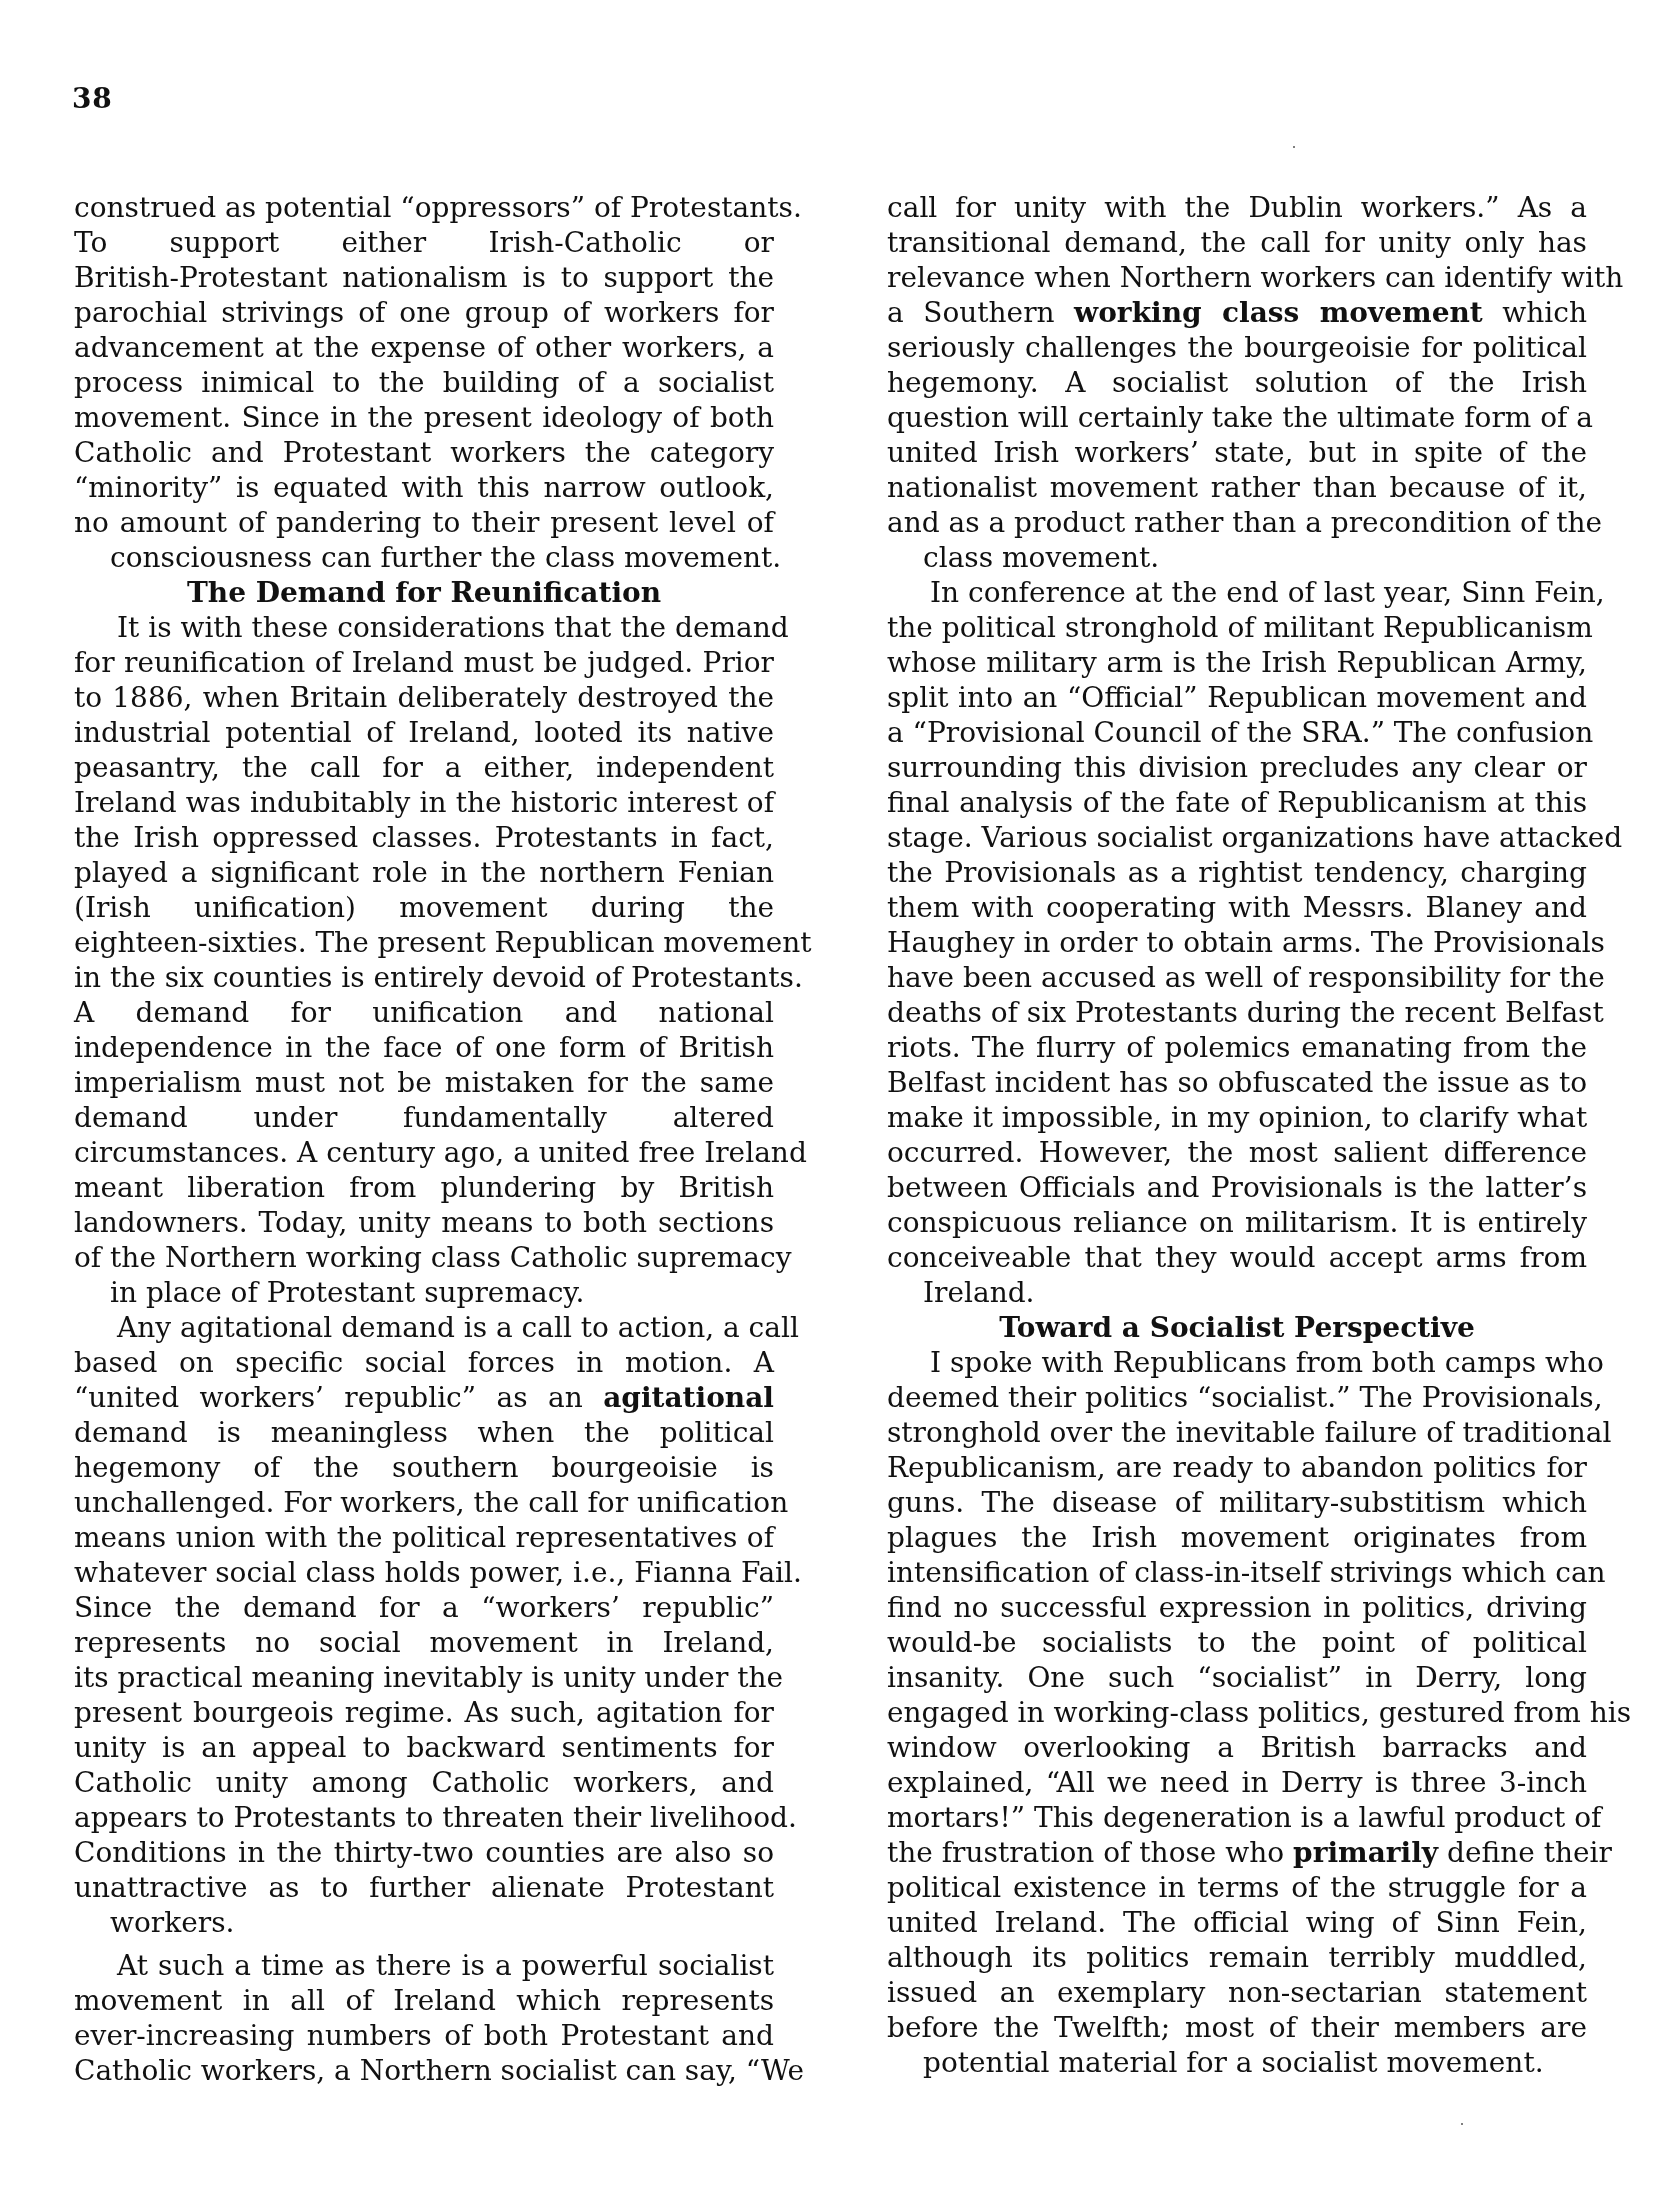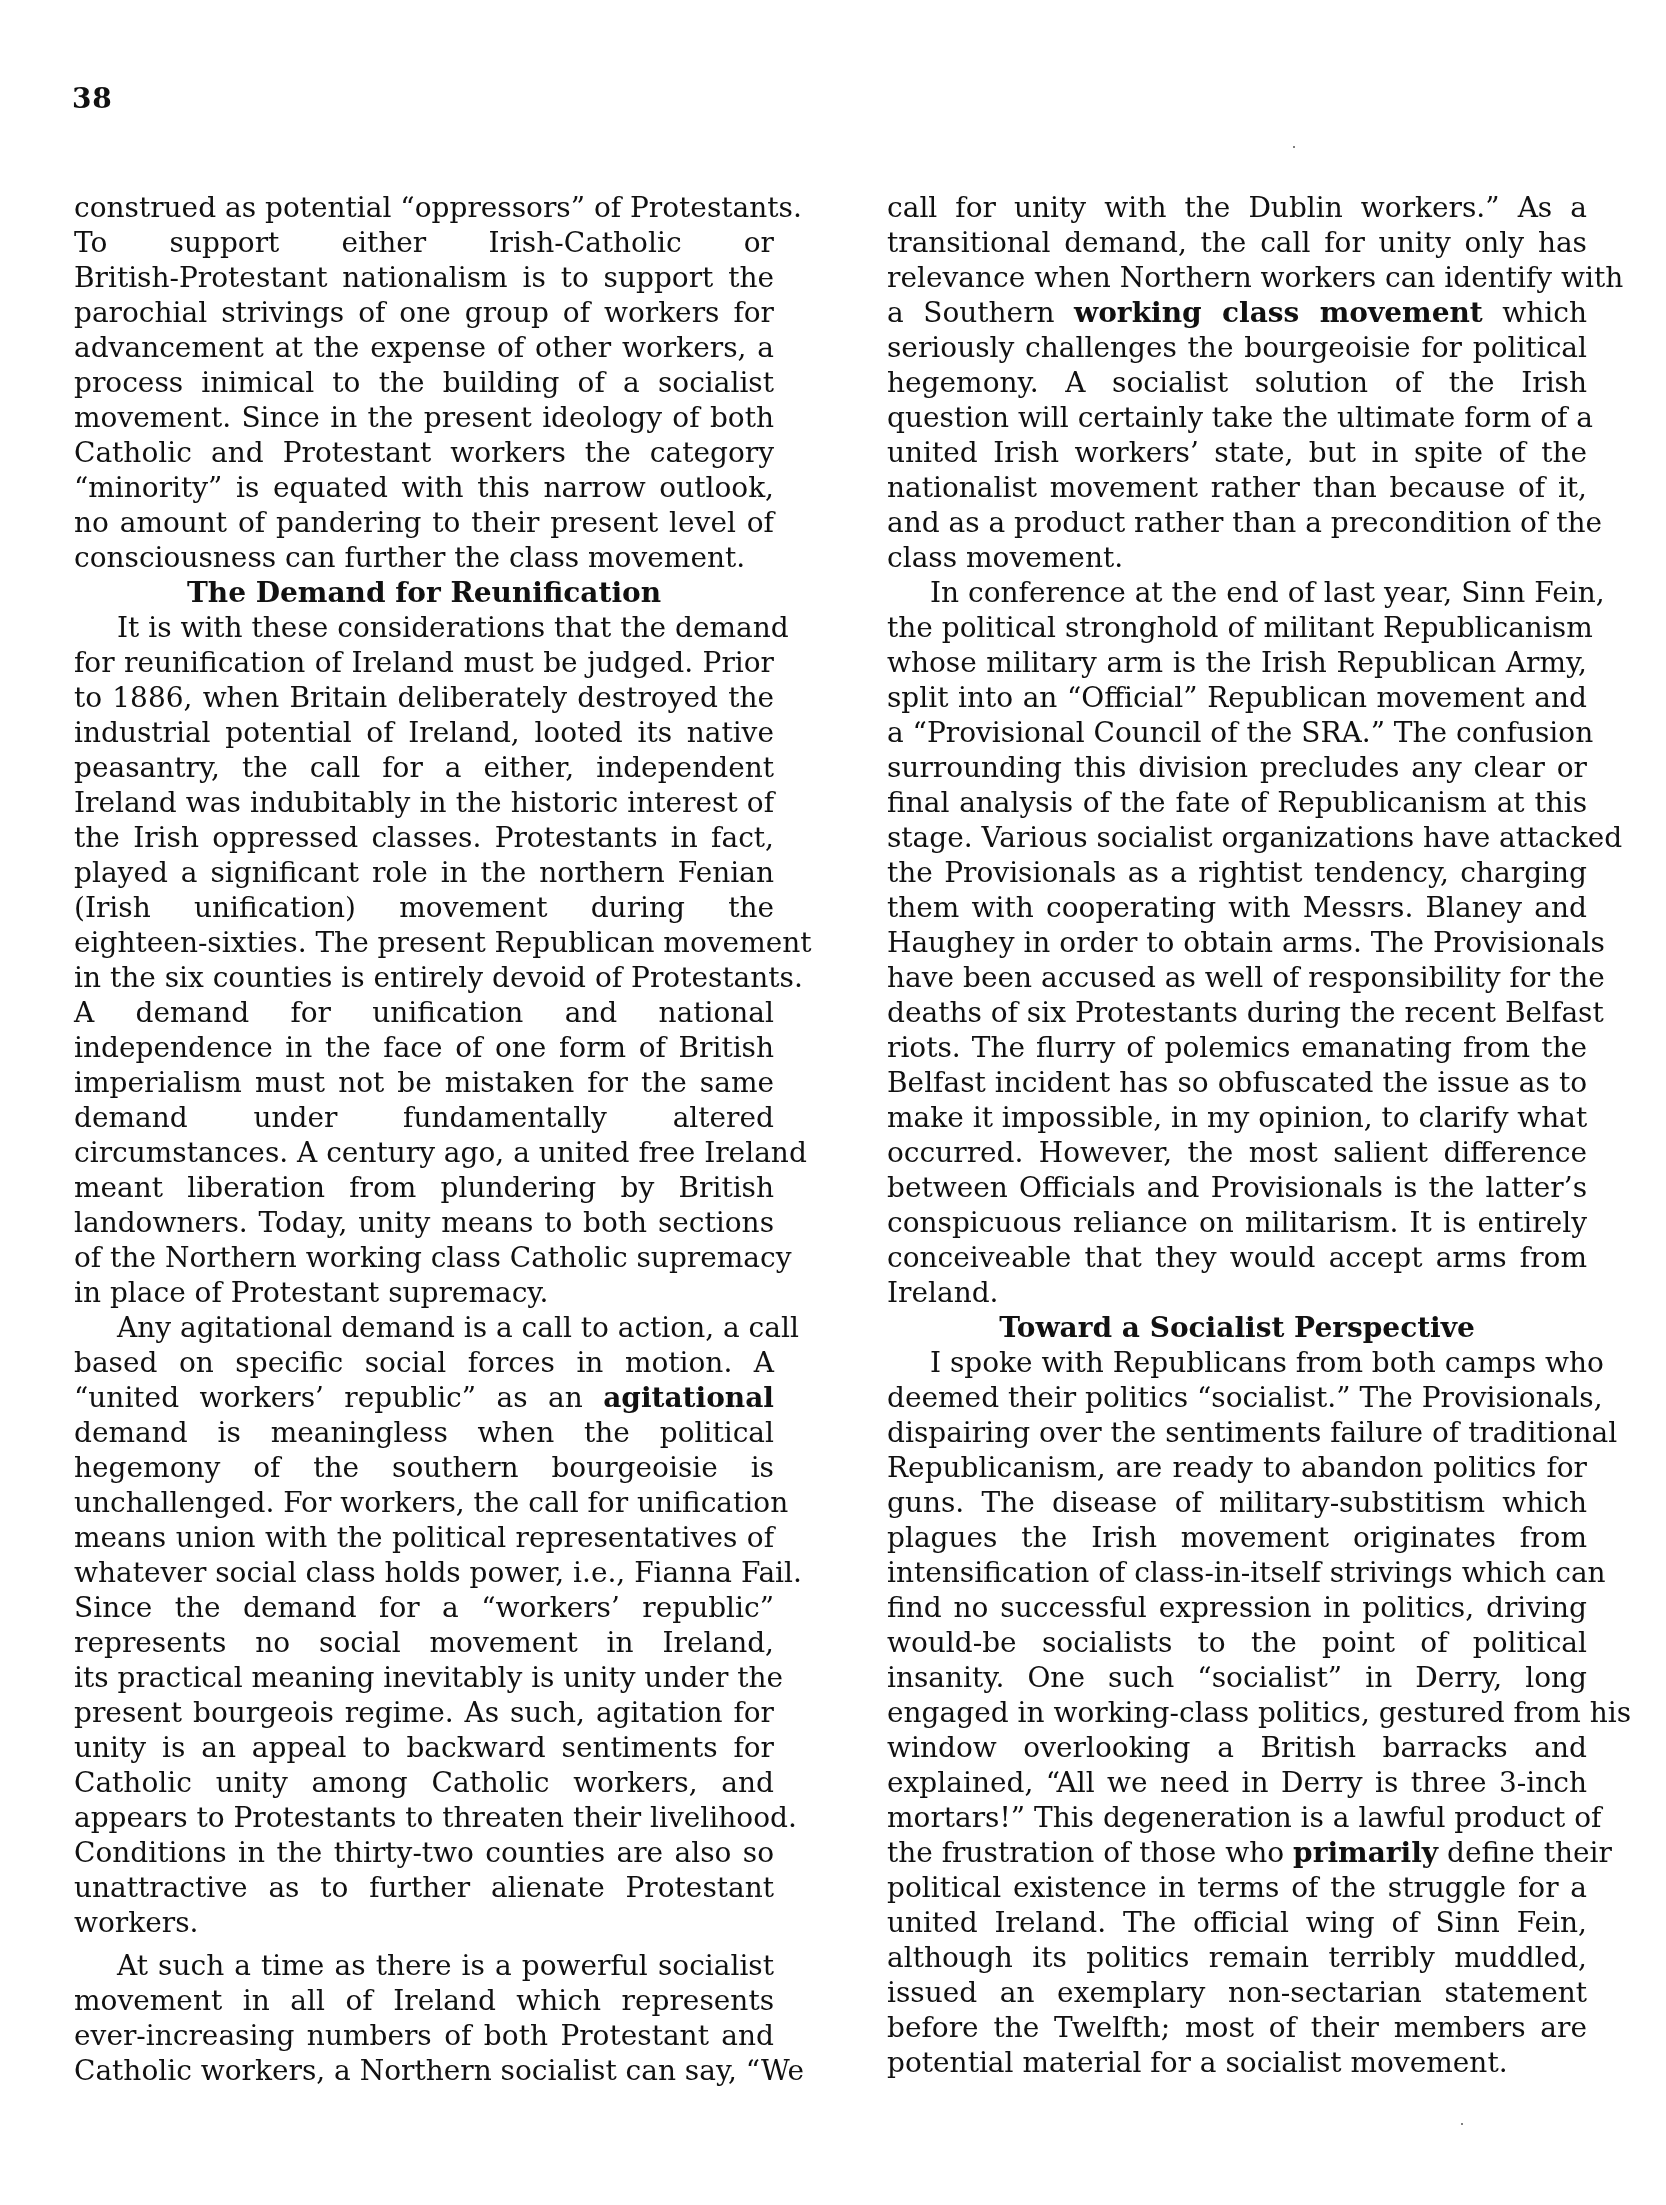--- a/index.html
+++ b/index.html
@@ -5,21 +5,21 @@
   html, body { margin:0; padding:0; background:#ffffff; }
   body { width:1666px; height:2205px; position:relative; overflow:hidden;
          font-family:"DejaVu Serif", "Liberation Serif", serif; color:#111111; }
   .page-number { position:absolute; left:72px; top:82px; font-size:28px; font-weight:bold;
                  font-family:"DejaVu Serif", serif; letter-spacing:0.7px; }
   .column { position:absolute; top:190px; width:700px; }
   .col-left { left:74px; }
   .col-right { left:887px; }
   .line { display:block; height:35px; line-height:35px; font-size:28px; white-space:nowrap;
           text-align:justify; text-align-last:justify; overflow:visible; }
-  .line.last { text-align:left; text-align-last:left; }
+  .line.last { text-align:left; text-align-last:left;margin-left:36px; }
   .line.indent { padding-left:43px; }
   .line.gap { margin-top:8.4px; }
   .heading { display:block; height:35px; line-height:35px; font-size:28px; font-weight:bold;
              text-align:center; white-space:nowrap; }
   .b { font-weight:bold; }
   .speck { position:absolute; width:2.1px; height:2.1px; background:#555; border-radius:50%; }
 </style>
 </head>
 <body>
 
@@ -111,21 +111,21 @@
   <span class="line">Belfast incident has so obfuscated the issue as to</span>
   <span class="line">make it impossible, in my opinion, to clarify what</span>
   <span class="line">occurred. However, the most salient difference</span>
   <span class="line">between Officials and Provisionals is the latter’s</span>
   <span class="line">conspicuous reliance on militarism. It is entirely</span>
   <span class="line">conceiveable that they would accept arms from</span>
   <span class="line last">Ireland.</span>
   <span class="heading">Toward a Socialist Perspective</span>
   <span class="line indent">I spoke with Republicans from both camps who</span>
   <span class="line">deemed their politics “socialist.” The Provisionals,</span>
-  <span class="line">dispairing over the sentiments failure of traditional</span>
+  <span class="line">stronghold over the inevitable failure of traditional</span>
   <span class="line">Republicanism, are ready to abandon politics for</span>
   <span class="line">guns. The disease of military-substitism which</span>
   <span class="line">plagues the Irish movement originates from</span>
   <span class="line">intensification of class-in-itself strivings which can</span>
   <span class="line">find no successful expression in politics, driving</span>
   <span class="line">would-be socialists to the point of political</span>
   <span class="line">insanity. One such “socialist” in Derry, long</span>
   <span class="line">engaged in working-class politics, gestured from his</span>
   <span class="line">window overlooking a British barracks and</span>
   <span class="line">explained, “All we need in Derry is three 3-inch</span>

